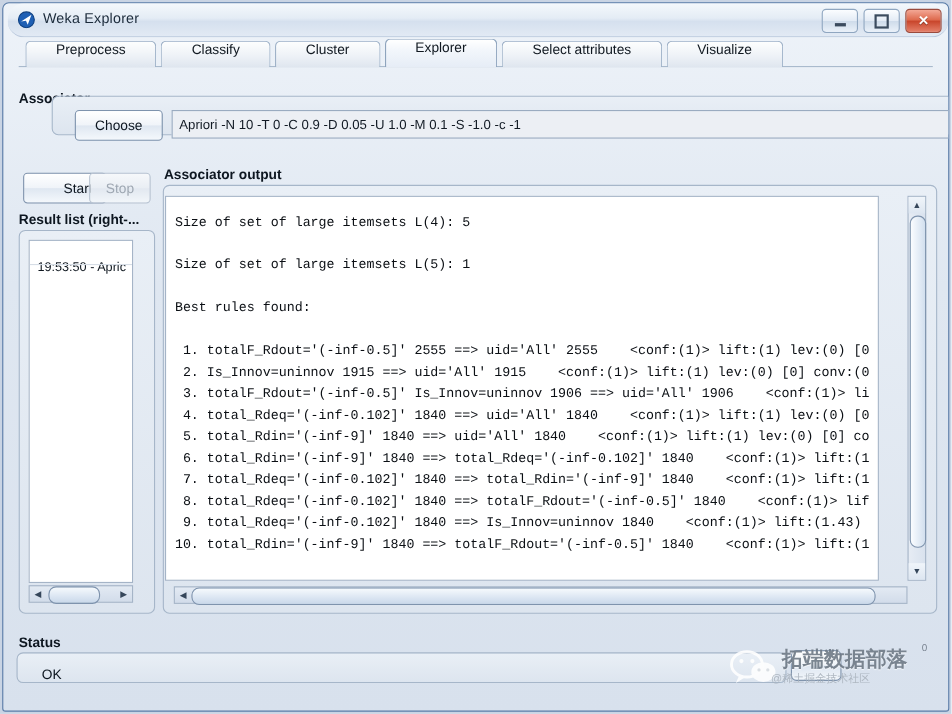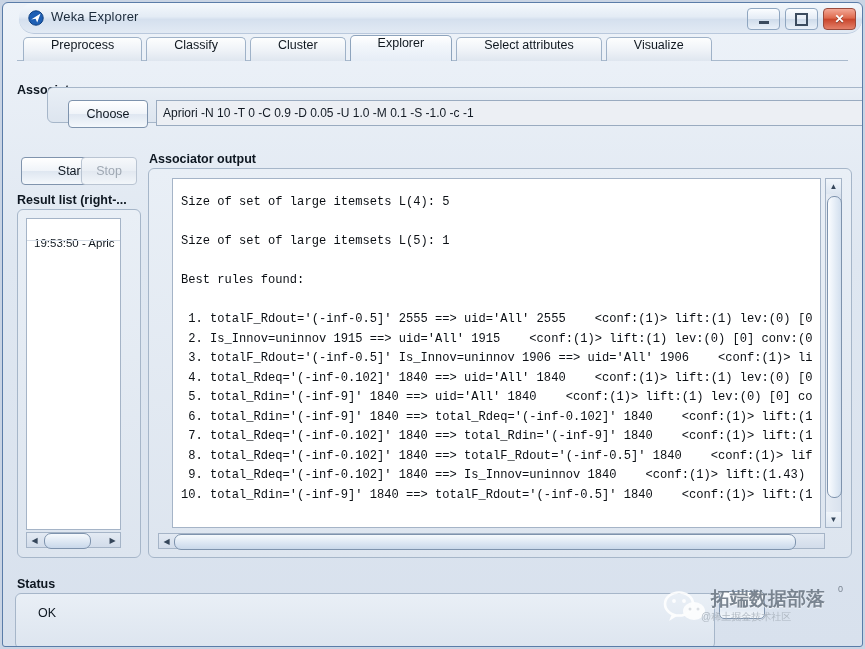--- a/index.html
+++ b/index.html
@@ -25,21 +25,21 @@
     left: 2px; top: 2px;
     width: 861px; height: 645px;
     border: 1px solid #5a7ca8;
     border-radius: 6px 6px 3px 3px;
     background: linear-gradient(180deg,#eef3f9 0%, #dfe7f1 40%, #d8e1ed 100%);
     box-sizing: border-box;
     overflow: hidden;
   }
   .titlebar {
     position: absolute;
-    left: 16px; top: 0; right: 0;
+    left: 4px; top: 0; right: 0;
     height: 30px;
     background: linear-gradient(180deg,#f4f8fc 0%, #e4ecf5 45%, #d5e0ee 55%, #e2eaf4 100%);
     border-bottom: 1px solid #b9c8dc;
     border-radius: 15px;
   }
   .title-icon {
     position: absolute;
     left: 9px; top: 7px;
     width: 16px; height: 16px;
   }
@@ -228,21 +228,21 @@
     border-radius: 7px;
     background: linear-gradient(180deg,#f6fafd 0%,#dde7f3 55%,#c9d8ea 100%);
     cursor: pointer;
   }
 
   
   #out-label { left: 146px; top: 149px; }
   #out-panel { left: 145px; top: 165px; width: 704px; height: 390px; }
   .textarea {
     position: absolute;
-    left: 23px; top: 9px;
+    left: 1px; top: 9px;
     width: 649px; height: 350px;
     background: #ffffff;
     border: 1px solid #a5b4c7;
     box-sizing: border-box;
     overflow: hidden;
   }
   .ta-inner {
     position: absolute;
     left: 0; top: 0;
     padding: 14px 0 0 8px;
@@ -272,21 +272,21 @@
     position: absolute;
     left: 1px; width: 13px;
     border: 1px solid #7e93ad;
     border-radius: 7px;
     background: linear-gradient(90deg,#fbfdff 0%,#e6eef7 50%,#d2dfee 100%);
     cursor: pointer;
   }
 
   
   #status-label { left: 14px; top: 574px; }
-  #status-panel { left: 12px; top: 590px; width: 700px; height: 56px; }
+  #status-panel { left: 12px; top: 590px; width: 700px; height: 28px; }
   .status-text {
     position: absolute;
     left: 22px; top: 12px;
     font-size: 12.5px;
     color: #0d1620;
   }
   #log-btn {
     position: absolute;
     left: 716px; top: 588px;
     width: 44px; height: 26px;

